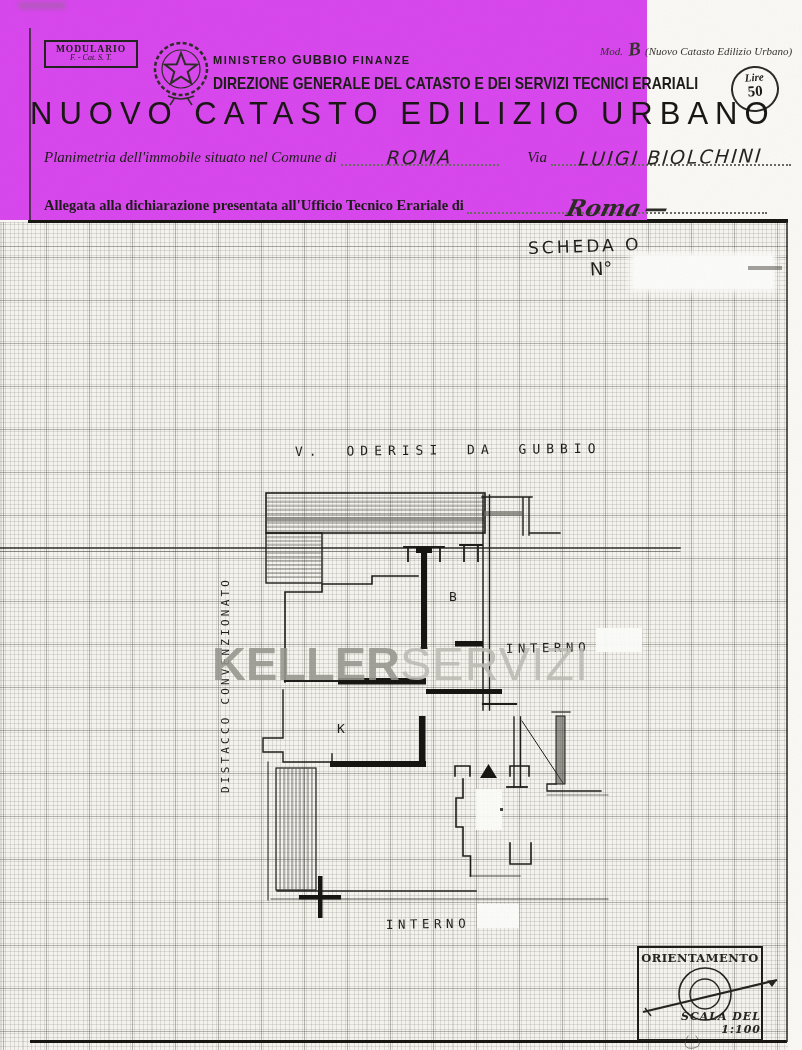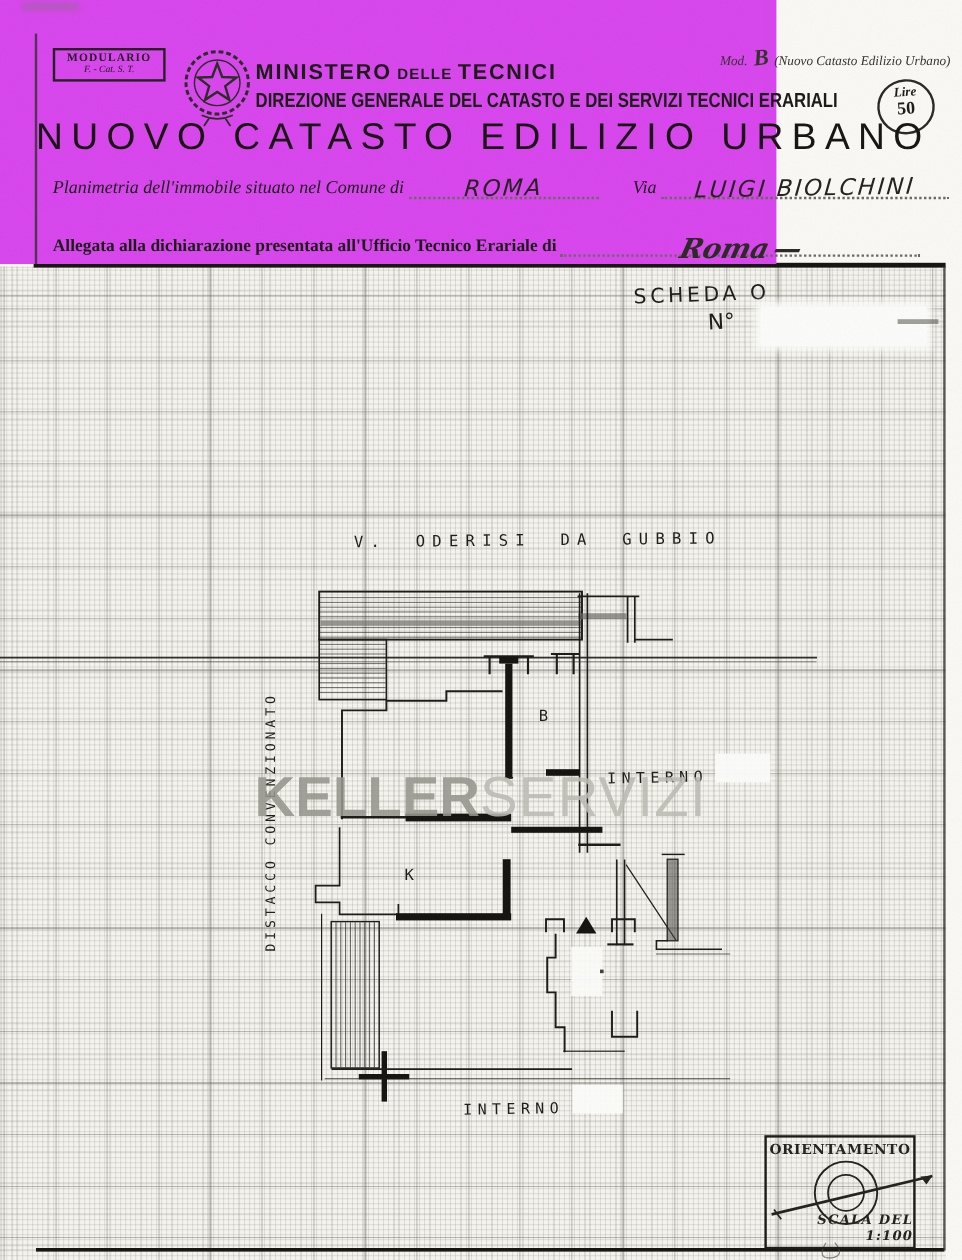--- a/index.html
+++ b/index.html
@@ -19,21 +19,21 @@
   .frame-bottom{left:30px;top:1040px;width:757px;height:3px;background:#15140f;}
   .frame-right{left:786px;top:222px;width:2px;height:820px;background:rgba(50,49,44,.8);}
   .hdr-vline{left:29px;top:28px;width:2px;height:192px;background:rgba(40,40,36,.75);}
   .smudge{left:18px;top:2px;width:48px;height:7px;background:rgba(120,118,112,.35);filter:blur(2px);border-radius:3px;}
   
   .header{left:0;top:0;width:647px;height:220px;background:#d946ef;}
   .modbox{left:44px;top:40px;width:94px;height:28px;border:2px solid #22211d;text-align:center;line-height:1.1;padding-top:2px;box-sizing:border-box;}
   .modbox .l1{font-family:"Liberation Serif",serif;font-weight:bold;font-size:9.5px;letter-spacing:1px;display:block;}
   .modbox .l2{font-family:"Liberation Serif",serif;font-style:italic;font-size:8px;display:block;}
   .ministry{left:213px;top:50px;font-family:"Liberation Sans",sans-serif;font-weight:bold;white-space:nowrap;}
-  .ministry .big{font-size:18px;letter-spacing:1.5px;}
+  .ministry .big{font-size:11px;letter-spacing:1.5px;}
   .ministry .small{font-size:12.5px;letter-spacing:1px;}
   .direction{left:213px;top:74px;font-family:"Liberation Sans",sans-serif;font-weight:bold;font-size:17px;
              letter-spacing:0px;transform:scaleX(.82);transform-origin:left center;white-space:nowrap;}
   .modref{left:600px;top:38px;font-family:"Liberation Serif",serif;font-style:italic;font-size:11px;white-space:nowrap;color:#33322c;}
   .modref .letter{font-size:19px;font-weight:bold;display:inline-block;transform:rotate(-6deg);margin:0 2px;}
   .lire{left:731px;top:66px;width:48px;height:46px;border:2px solid #2a2924;border-radius:50%;
         text-align:center;box-sizing:border-box;transform:rotate(-4deg);padding-top:4px;}
   .lire .cur{font-family:"Liberation Serif",serif;font-style:italic;font-weight:bold;font-size:11px;display:block;line-height:1;}
   .lire .val{font-family:"Liberation Serif",serif;font-weight:bold;font-size:15px;display:block;line-height:1.1;}
   .title{left:30px;top:96px;width:740px;text-align:left;font-family:"Liberation Sans",sans-serif;
@@ -180,22 +180,22 @@
 
   <svg class="abs" style="left:150px;top:36px;" width="62" height="72" viewBox="0 0 62 72">
     <circle cx="31" cy="33" r="26" fill="none" stroke="#2c2b26" stroke-width="2.5" stroke-dasharray="4 2.5"></circle>
     <circle cx="31" cy="33" r="19" fill="none" stroke="#2c2b26" stroke-width="1.2"></circle>
     <path d="M31 17 L35.2 28.2 L47 28.6 L37.7 35.8 L41.1 47.2 L31 40.6 L20.9 47.2 L24.3 35.8 L15 28.6 L26.8 28.2 Z" fill="none" stroke="#2c2b26" stroke-width="2"></path>
     <path d="M18 60 Q31 66 44 60 M24 63 L20 69 M38 63 L42 69" stroke="#2c2b26" stroke-width="1.5" fill="none"></path>
   </svg>
 
   <div class="abs ministry">
     <span class="big">MINISTERO</span>
-    <span class="small">DELLE</span>
-    <span class="big">TECNICI</span>
+    <span class="small">GUBBIO</span>
+    <span class="big">FINANZE</span>
   </div>
   <div class="abs direction">DIREZIONE GENERALE DEL CATASTO E DEI SERVIZI TECNICI ERARIALI</div>
 
   <div class="abs modref">
     <span>Mod.</span>
     <span class="letter">B</span>
     <span>(Nuovo Catasto Edilizio Urbano)</span>
   </div>
 
   <div class="abs lire">

